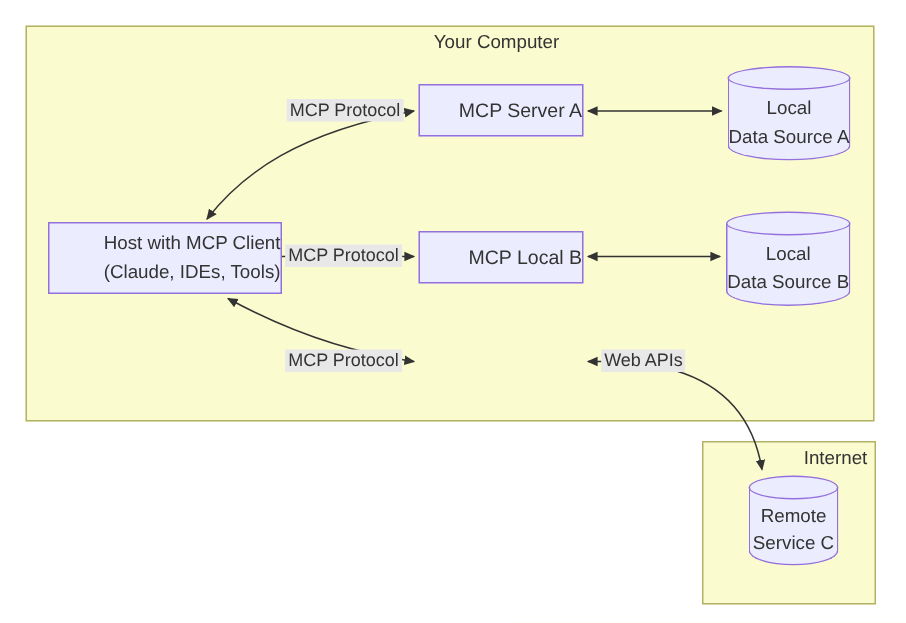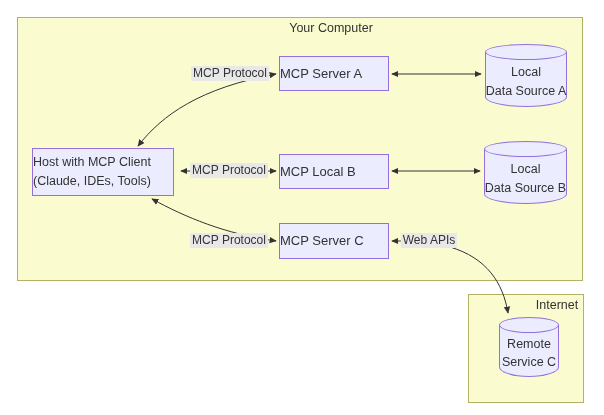--- a/index.html
+++ b/index.html
@@ -27,24 +27,24 @@
   #cluster-your-computer{left:17px;top:17px;width:566px;height:264px;}
   #cluster-internet{left:468px;top:294px;width:116px;height:109px;}
 
   svg.edges{position:absolute;left:0;top:0;z-index:2;pointer-events:none;}
   svg.edges path.edge{fill:none;stroke:var(--arrow-color);stroke-width:1;}
   svg.edges marker path{fill:var(--arrow-color);}
 
   .rect-node{
     position:absolute;background:var(--node-fill);border:1px solid var(--node-border);
     box-sizing:border-box;z-index:3;display:flex;flex-direction:column;
-    align-items:flex-start;justify-content:center;text-align:center;
+    align-items:flex-end;justify-content:center;text-align:center;
     font-size:13px;line-height:1.5;color:var(--text-color);white-space:nowrap;
   }
-  #node-host{left:32px;top:148px;width:142px;height:48px;font-size:12.5px;line-height:1.55;}
+  #node-host{left:32px;top:148px;width:156px;height:48px;font-size:12.5px;line-height:1.55;}
   #node-server-a{left:279px;top:56px;width:110px;height:35px;}
   #node-server-b{left:279px;top:154px;width:110px;height:35px;}
   #node-server-c{left:279px;top:223px;width:110px;height:36px;}
 
   .cylinder{position:absolute;z-index:3;border-radius:12px;}
   .cylinder .cyl-body{
     position:absolute;left:0;right:0;top:8px;bottom:0;background:var(--node-fill);
     border:1px solid var(--node-border);border-top:none;box-sizing:border-box;
     border-radius:0 0 50% 50% / 0 0 10px 10px;
   }
@@ -101,23 +101,20 @@
   <div class="rect-node" id="node-host">
     <div>Host with MCP Client</div>
     <div>(Claude, IDEs, Tools)</div>
   </div>
   <div class="rect-node" id="node-server-a">
     <div>MCP Server A</div>
   </div>
   <div class="rect-node" id="node-server-b">
     <div>MCP Local B</div>
   </div>
-  <div class="rect-node" id="node-server-c">
-    <div>MCP Server C</div>
-  </div>
 
   <div class="cylinder" id="cyl-data-source-a">
     <div class="cyl-body"></div>
     <div class="cyl-top"></div>
     <div class="cyl-text">
       <div>Local</div>
       <div>Data Source A</div>
     </div>
   </div>
   <div class="cylinder" id="cyl-data-source-b">

